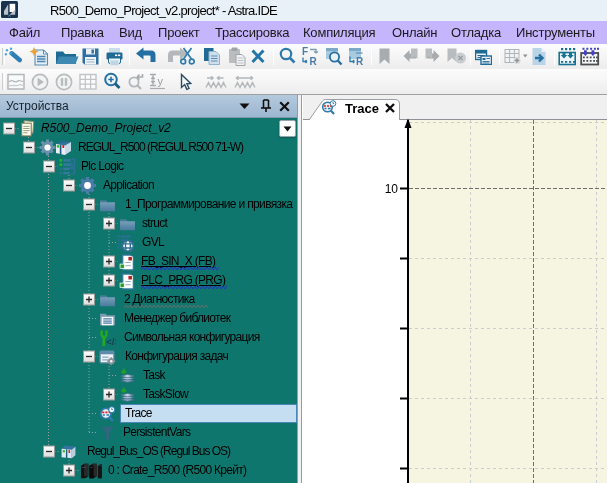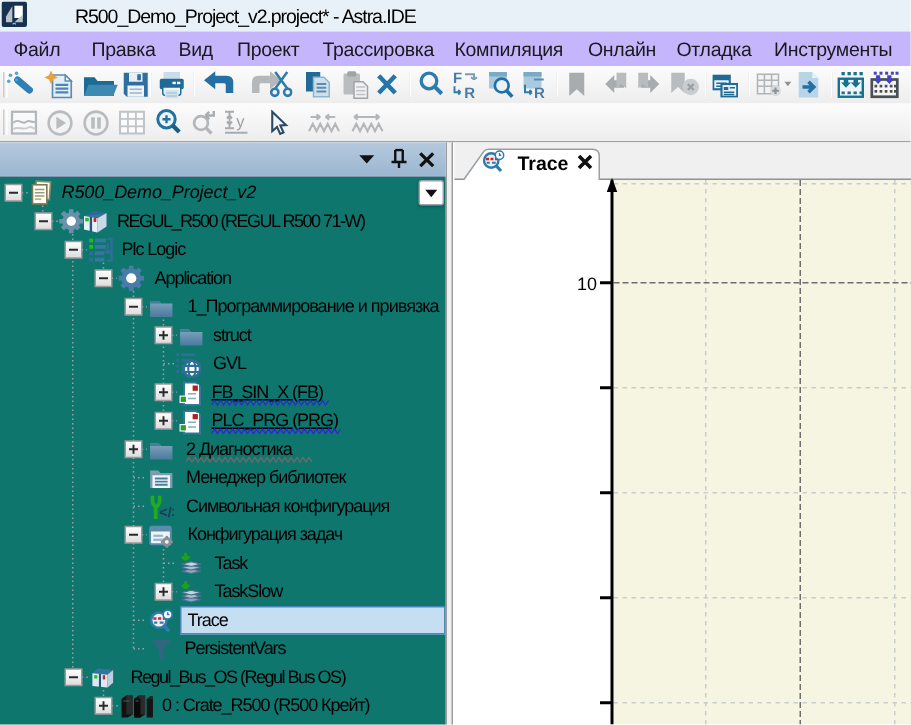--- a/index.html
+++ b/index.html
@@ -313,20 +313,21 @@
     </svg>
 
     <svg class="abs" style="left:233px;top:4px" width="23" height="18" viewBox="0 0 23 18">
       <path d="M3 5 h17 M3 5 l2.5 -1.8 M3 5 l2.5 1.8 M20 5 l-2.5 -1.8 M20 5 l-2.5 1.8" stroke="#b3b7ba" stroke-width="1.4" fill="none"></path>
       <path d="M2 14.5 l2.5 -5 l2.5 5 l2.5 -5 l2.5 5 l2.5 -5 l2.5 5 l2.5 -5 l2.5 5" stroke="#b3b7ba" stroke-width="1.4" fill="none"></path>
     </svg>
   </div>
 
   <div id="leftpanel" class="abs">
     <div id="lp-header">
+      <div id="lp-title">Устройства</div>
       <svg class="abs" style="left:239px;top:7px" width="11" height="8" viewBox="0 0 11 8">
           <polygon points="0.5,1.5 10.5,1.5 5.5,7" fill="#111"></polygon>
         </svg>
       <svg class="abs" style="left:260px;top:4px" width="12" height="14" viewBox="0 0 12 14">
         <g stroke="#111" stroke-width="1.6" fill="none">
           <path d="M3.5 1 L3.5 9 M8.5 1 L8.5 9"></path>
           <path d="M1 9 L11 9"></path>
           <path d="M6 9 L6 13"></path>
           <path d="M3.5 1 L8.5 1"></path>
         </g>

